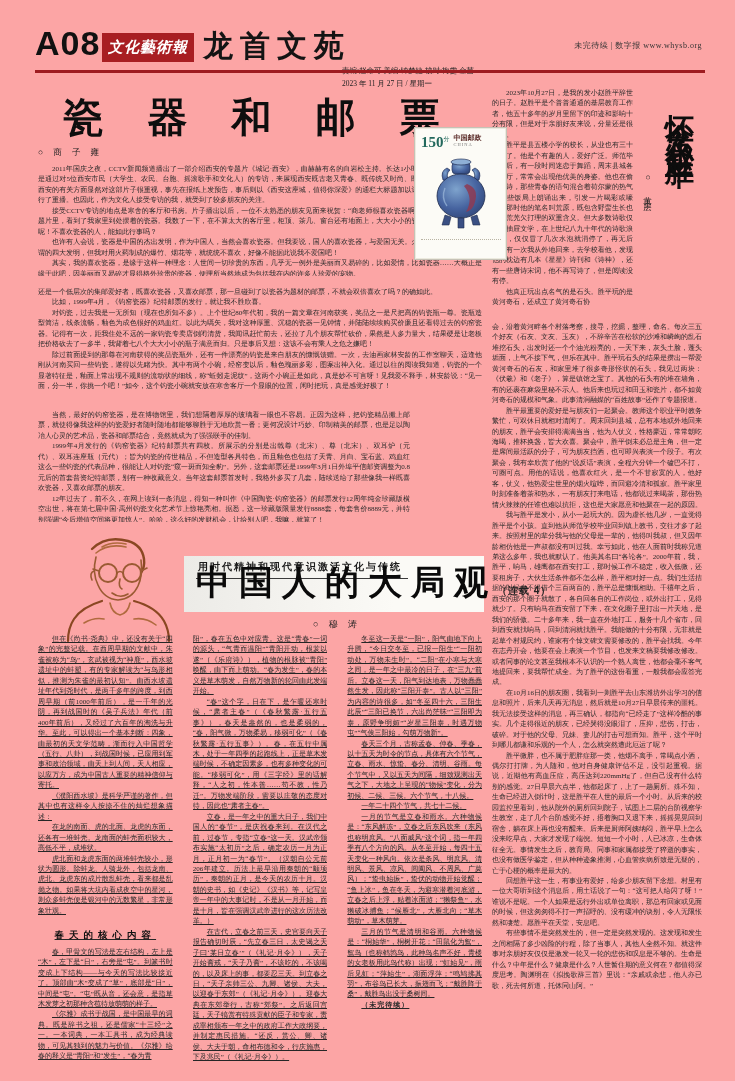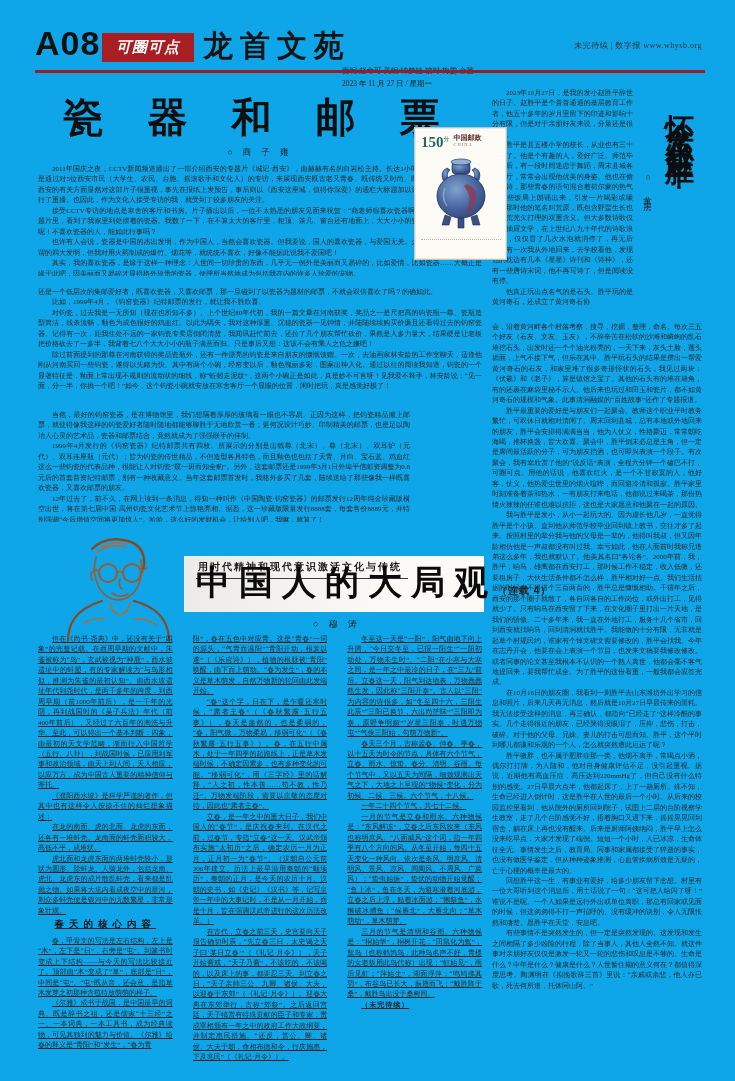--- a/index.html
+++ b/index.html
@@ -1,31 +1,31 @@
 <!DOCTYPE html>
 <html lang="zh"><head>
 <meta charset="utf-8">
 <style>
   html,body{margin:0;padding:0;}
   body{background:#e8e8e6;font-family:"Liberation Serif","DejaVu Serif",serif;}
-  .page{position:relative;width:735px;height:1081px;background:#0ea5e9;margin:0 auto;overflow:hidden;color:#262626;}
+  .page{position:relative;width:735px;height:1081px;background:#fca5a5;margin:0 auto;overflow:hidden;color:#262626;}
   
   .hdr-a08{position:absolute;left:35px;top:24px;font:700 34px "Liberation Sans","DejaVu Sans",sans-serif;color:#111;letter-spacing:1px;}
   .hdr-logo{position:absolute;left:102px;top:33px;width:92px;height:29px;background:#a81e22;color:#fff;display:flex;align-items:center;justify-content:center;font:700 italic 15px "Liberation Serif",serif;letter-spacing:1px;}
   .hdr-section{position:absolute;left:203px;top:26px;font-size:30px;color:#141414;letter-spacing:7px;font-weight:600;}
   .hdr-staff{position:absolute;left:342px;top:33px;font-size:7.5px;line-height:13px;color:#222;margin-top:31px;}
   .hdr-right{position:absolute;right:33px;top:40px;font-size:8px;color:#333;letter-spacing:.5px;}
   .hdr-rule{position:absolute;left:35px;right:30px;top:70px;height:3px;background:#9e1c21;}
   
   .body-col p{margin:0;text-indent:2em;text-align:justify;}
   .body-col{font-size:7px;line-height:10.45px;color:#2a2a2a;overflow:hidden;}
   .cont > p:first-child{text-indent:0;}
   
   .a1-title{position:absolute;left:38px;top:90px;width:444px;text-align:center;font-size:40px;font-weight:700;letter-spacing:17px;color:#0e0e0e;}
-  .a1-byline{position:absolute;left:38px;top:147px;width:444px;text-align:center;font-size:8.5px;letter-spacing:4px;color:#222;}
+  .a1-byline{position:absolute;left:38px;top:147px;width:444px;text-align:left;font-size:8.5px;letter-spacing:4px;color:#222;}
   .a1-cols{position:absolute;left:38px;top:164px;width:444px;height:358px;display:flex;gap:11px;flex-direction:column;}
   .a1-cols .col{flex:1;}
   .stamp-spacer{float:right;width:72px;height:100px;}
   .stamp{position:absolute;left:414px;top:127px;width:93px;height:133px;background:#fcfbf6;border:1px solid #c6c2b6;box-shadow:0 0 0 1px #eceade inset;padding:5px 5px 3px 6px;box-sizing:border-box;z-index:3;}
   .stamp-top{display:flex;align-items:flex-start;gap:4px;}
   .stamp-denom{font:600 15px "Liberation Serif",serif;color:#23695d;line-height:14px;}
   .stamp-unit{font-size:6px;color:#23695d;vertical-align:super;}
   .stamp-post{font-size:7px;font-weight:700;color:#5a2b28;line-height:8px;padding-top:1px;}
   .stamp-china{font-size:4.5px;color:#777;letter-spacing:1px;}
   .stamp svg{display:block;margin:3px auto 0;}
@@ -38,30 +38,30 @@
   
   .a3-banner-bg{position:absolute;left:184px;top:556px;width:300px;height:56px;background:linear-gradient(90deg,#ecebe7,#fbfaf6 70%);}
   .a3-portrait{position:absolute;left:44px;top:527px;}
   .a3-kicker{position:absolute;left:196px;top:537px;font:700 10px "Liberation Sans","DejaVu Sans",sans-serif;letter-spacing:2px;color:#1c1c1c;padding:0 6px 4px 2px;border-bottom:1.5px solid #3a3a3a;margin-top:23px;}
   .a3-titlerow{position:absolute;left:196px;top:560px;width:294px;text-align:right;white-space:nowrap;}
   .a3-title{font:700 34px "Liberation Sans","DejaVu Sans",sans-serif;letter-spacing:9px;color:#0a0a0a;}
   .a3-serial{font:700 10px "Liberation Sans",sans-serif;letter-spacing:1px;color:#222;}
   .a3-byline{position:absolute;left:190px;top:618px;width:294px;text-align:center;font-size:9px;letter-spacing:4px;color:#222;}
   .a3-cols{position:absolute;left:38px;top:634px;width:444px;height:428px;display:flex;gap:20px;text-decoration:underline;}
   .a3-cols .col{flex:1;}
-  .a3-heading{margin:3px 0 6px;text-align:center;font-size:9.5px;font-weight:700;letter-spacing:5px;text-indent:0;color:#111;}
+  .a3-heading{margin:14px 0 6px;text-align:center;font-size:9.5px;font-weight:700;letter-spacing:5px;text-indent:0;color:#111;}
   .a3-foot{margin-top:3px;text-align:right;font-weight:700;text-indent:0;letter-spacing:1px;}
 </style>
 </head>
 <body>
 
 <div class="page">
 
   <div class="hdr-a08">A08</div>
-  <div class="hdr-logo">可圈可点</div>
+  <div class="hdr-logo">文化藝術報</div>
   <div class="hdr-section">龙首文苑</div>
   <div class="hdr-staff">
     <div>责编:赵命可  美编:钟梦婕  校对:梅雯 金苗</div>
     <div>2023 年 11 月 27 日 / 星期一</div>
   </div>
   <div class="hdr-right">未完待续 | 数字报 www.whysb.org</div>
   <div class="hdr-rule"></div>
 
   <div class="a1-title">瓷 器 和 邮 票</div>
   <div class="a1-byline">○ 商 子 雍</div>

